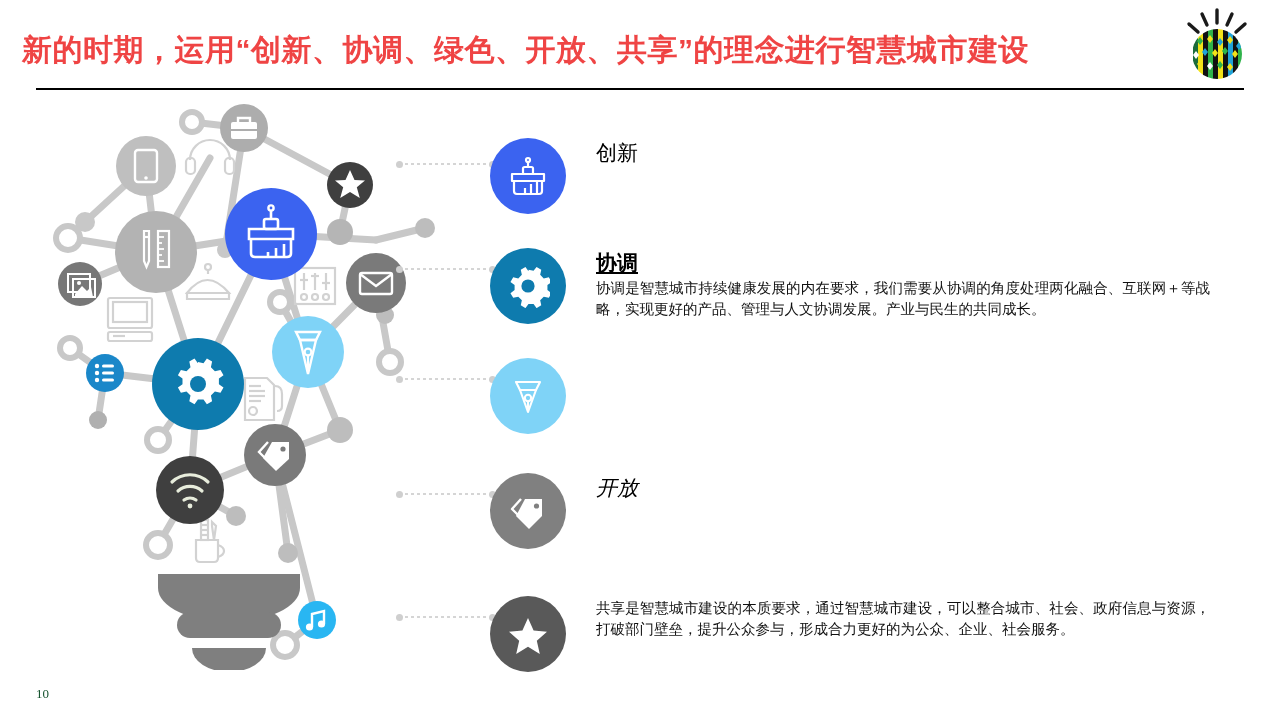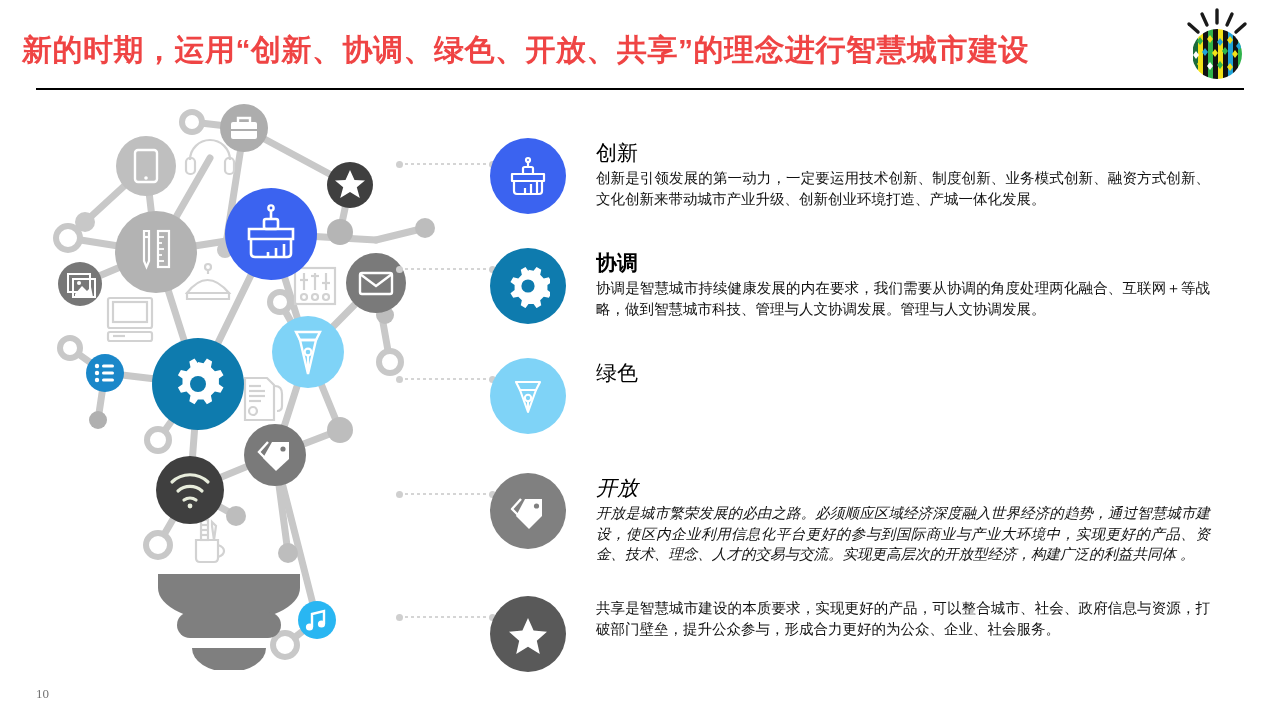--- a/index.html
+++ b/index.html
@@ -91,21 +91,21 @@
     margin-left: 30px;
     width: 614px;
     padding-top: 2px;
   }
   .principle-heading {
     font-size: 21px;
     line-height: 26px;
     color: #000000;
     margin-bottom: 2px;
   }
-  .principle-heading.bold { font-weight: 700; }
+  .principle-heading.bold { font-weight: 700; text-decoration: underline; }
   .principle-heading.normal { font-weight: 400; }
   .principle-body {
     font-size: 14.5px;
     line-height: 20.5px;
     color: #111111;
     text-align: justify;
   }
 
   
   .connector {
@@ -128,21 +128,21 @@
     background-repeat: repeat-x;
     margin: 0 2px;
   }
 
   
   #page-number {
     position: absolute;
     left: 36px;
     bottom: 18px;
     font-size: 13px;
-    color: #737373;
+    color: #14532d;
     font-family: "Liberation Serif", "DejaVu Serif", serif;
   }
 </style>
 </head>
 <body>
 
 <div id="slide-header">
   <div id="slide-title">新的时期，运用“创新、协调、绿色、开放、共享”的理念进行智慧城市建设</div>
   <div id="title-rule"></div>
 </div>
@@ -469,73 +469,70 @@
           <rect x="6" y="20" width="32" height="7"></rect>
           <path d="M8 27 v10 q0 3 3 3 h22 q3 0 3 -3 v-10"></path>
           <line x1="19" y1="34" x2="19" y2="40"></line>
           <line x1="25" y1="30" x2="25" y2="40"></line>
           <line x1="31" y1="27" x2="31" y2="40"></line>
         </g>
       </svg>
     </div>
     <div class="principle-text">
       <div class="principle-heading normal">创新</div>
-      <div class="principle-body">创新是引领发展的第一动力，一定要运用技术创新、制度创新、业务模式创新、融资方式创新、文化创新来带动城市产业升级、创新创业环境打造、产城一体化发展。</div>
     </div>
   </div>
 
   <div class="principle-row" style="top:110px;">
     <div class="principle-badge" style="background:#0e7bae;">
       <svg width="44" height="44" viewBox="0 0 44 44">
         <path d="M22 3 l5.4 1.2 l3.3 -4.2 l0 0 l5.1 3 l-1.2 5.5 l3.9 3.9 l5.5 -1.2 l3 5.1 l-4.5 3.3 l0 5.5 l4.5 3.3 l-3 5.1 l-5.5 -1.2 l-3.9 3.9 l1.2 5.5 l-5.1 3 l-3.3 -4.5 l-5.5 0 l-3.3 4.5 l-5.1 -3 l1.2 -5.5 l-3.9 -3.9 l-5.5 1.2 l-3 -5.1 l4.5 -3.3 l0 -5.5 l-4.5 -3.3 l3 -5.1 l5.5 1.2 l3.9 -3.9 l-1.2 -5.5 l5.1 -3 l3.3 4.5 z" fill="#ffffff" transform="translate(0.5,3) scale(0.92) translate(2,0)"></path>
         <circle cx="22" cy="22" r="6.6" fill="#0e7bae"></circle>
       </svg>
     </div>
     <div class="principle-text">
       <div class="principle-heading bold">协调</div>
-      <div class="principle-body">协调是智慧城市持续健康发展的内在要求，我们需要从协调的角度处理两化融合、互联网＋等战略，做到智慧城市科技、管理与人文协调发展。管理与人文协调发展。</div>
+      <div class="principle-body">协调是智慧城市持续健康发展的内在要求，我们需要从协调的角度处理两化融合、互联网＋等战略，实现更好的产品、管理与人文协调发展。产业与民生的共同成长。</div>
     </div>
   </div>
 
   <div class="principle-row" style="top:220px;">
     <div class="principle-badge" style="background:#7fd3f7;">
       <svg width="40" height="44" viewBox="0 0 40 44">
         <g fill="none" stroke="#ffffff" stroke-width="2.1" stroke-linejoin="round">
           <path d="M8 8 h24 l-4 8 h-16 z"></path>
           <path d="M12 16 l8 22 l8 -22 z"></path>
           <circle cx="20" cy="24" r="3.2"></circle>
           <line x1="20" y1="27" x2="20" y2="38"></line>
         </g>
       </svg>
     </div>
     <div class="principle-text">
-      <div class="principle-heading normal">绿色</div>
     </div>
   </div>
 
   <div class="principle-row" style="top:335px;font-style:italic;">
     <div class="principle-badge" style="background:#808080;">
       <svg width="44" height="44" viewBox="0 0 44 44">
         <path d="M19 10 h17 v17 l-13 13 l-13 -13 z" fill="#ffffff"></path>
         <circle cx="30.5" cy="17" r="2.6" fill="#808080"></circle>
         <path d="M15 10 l-9 10 l13 13" fill="none" stroke="#ffffff" stroke-width="2.4" stroke-linejoin="round"></path>
       </svg>
     </div>
     <div class="principle-text">
       <div class="principle-heading normal">开放</div>
-      <div class="principle-body">开放是城市繁荣发展的必由之路。必须顺应区域经济深度融入世界经济的趋势，通过智慧城市建设，使区内企业利用信息化平台更好的参与到国际商业与产业大环境中，实现更好的产品、资金、技术、理念、人才的交易与交流。实现更高层次的开放型经济，构建广泛的利益共同体 。</div>
     </div>
   </div>
 
   <div class="principle-row" style="top:458px;">
     <div class="principle-badge" style="background:#595959;">
       <svg width="44" height="44" viewBox="0 0 44 44">
         <polygon points="22,6 27.6,18.4 41,19.8 30.8,28.8 33.8,42 22,34.8 10.2,42 13.2,28.8 3,19.8 16.4,18.4" fill="#ffffff"></polygon>
       </svg>
     </div>
     <div class="principle-text">
-      <div class="principle-body">共享是智慧城市建设的本质要求，实现更好的产品，可以整合城市、社会、政府信息与资源，打破部门壁垒，提升公众参与，形成合力更好的为公众、企业、社会服务。</div>
+      <div class="principle-body">共享是智慧城市建设的本质要求，通过智慧城市建设，可以整合城市、社会、政府信息与资源，打破部门壁垒，提升公众参与，形成合力更好的为公众、企业、社会服务。</div>
     </div>
   </div>
 
 </div>
 
 <div id="page-number">10</div>
 
 </body></html>

